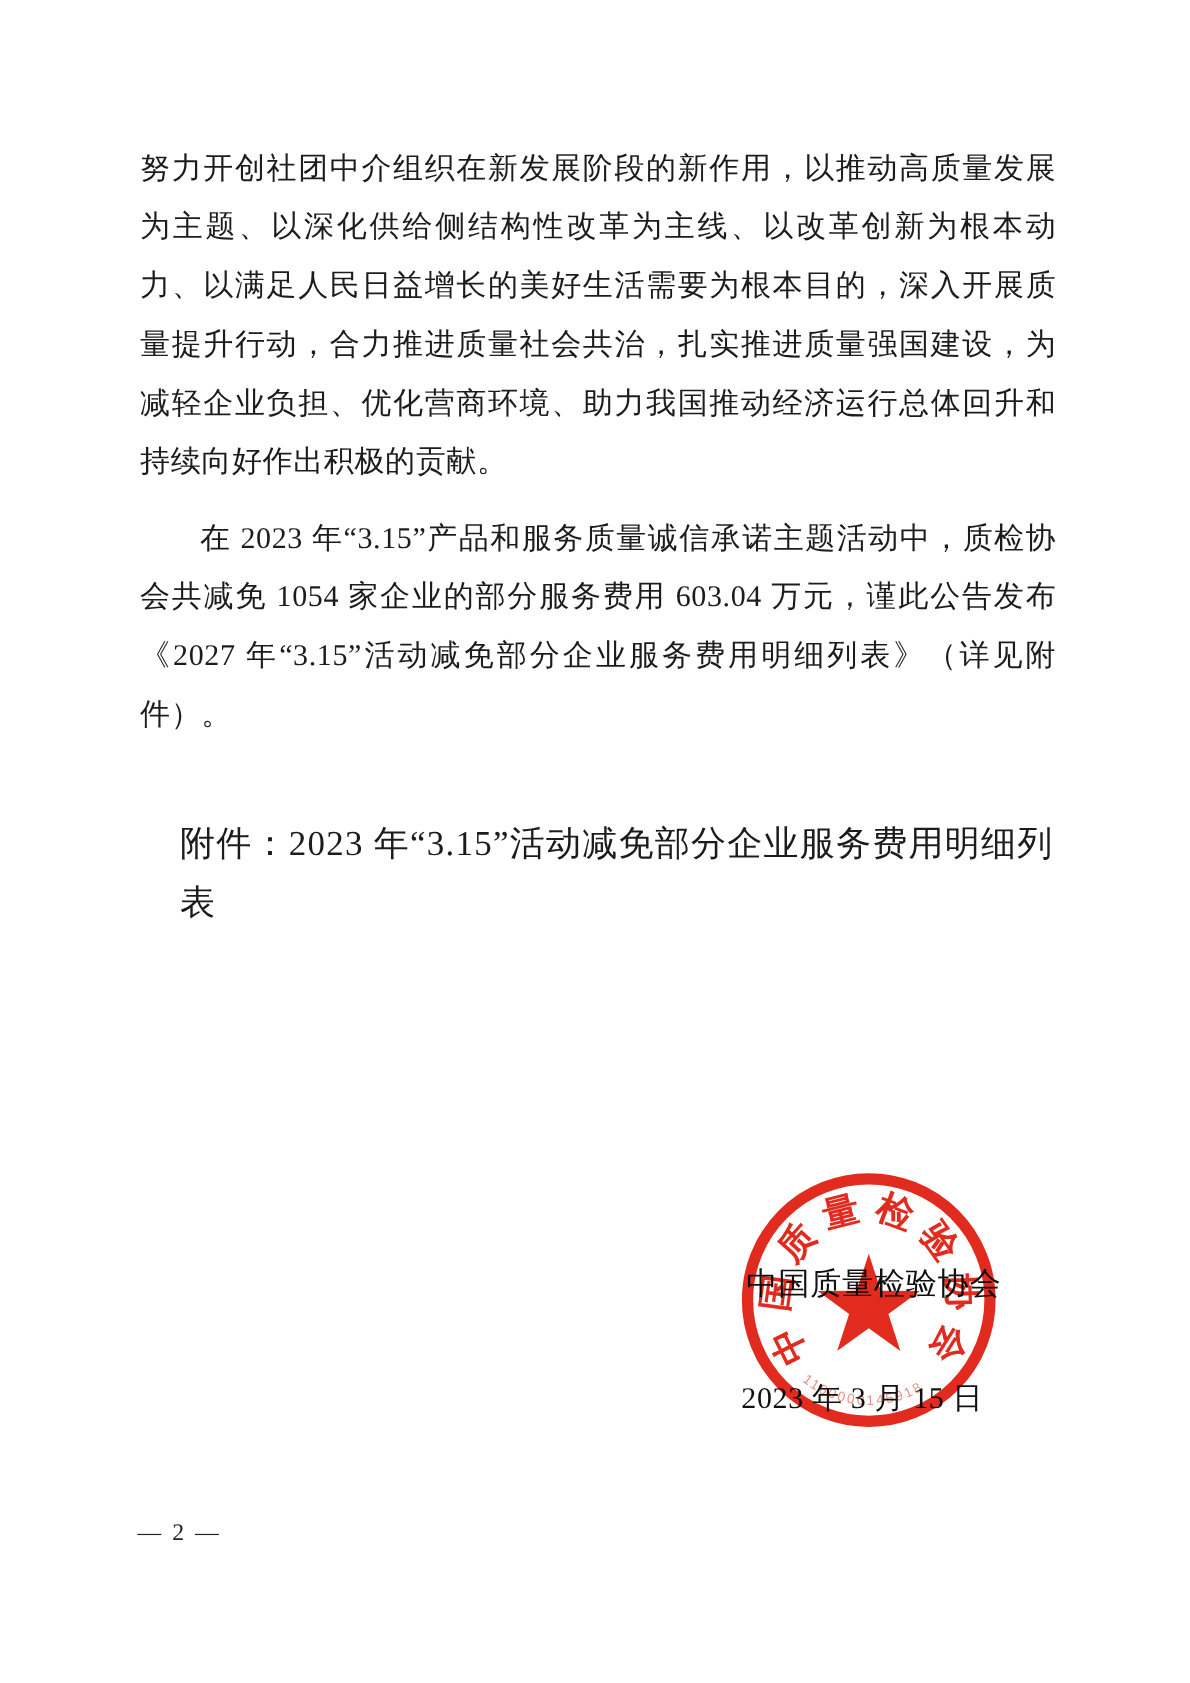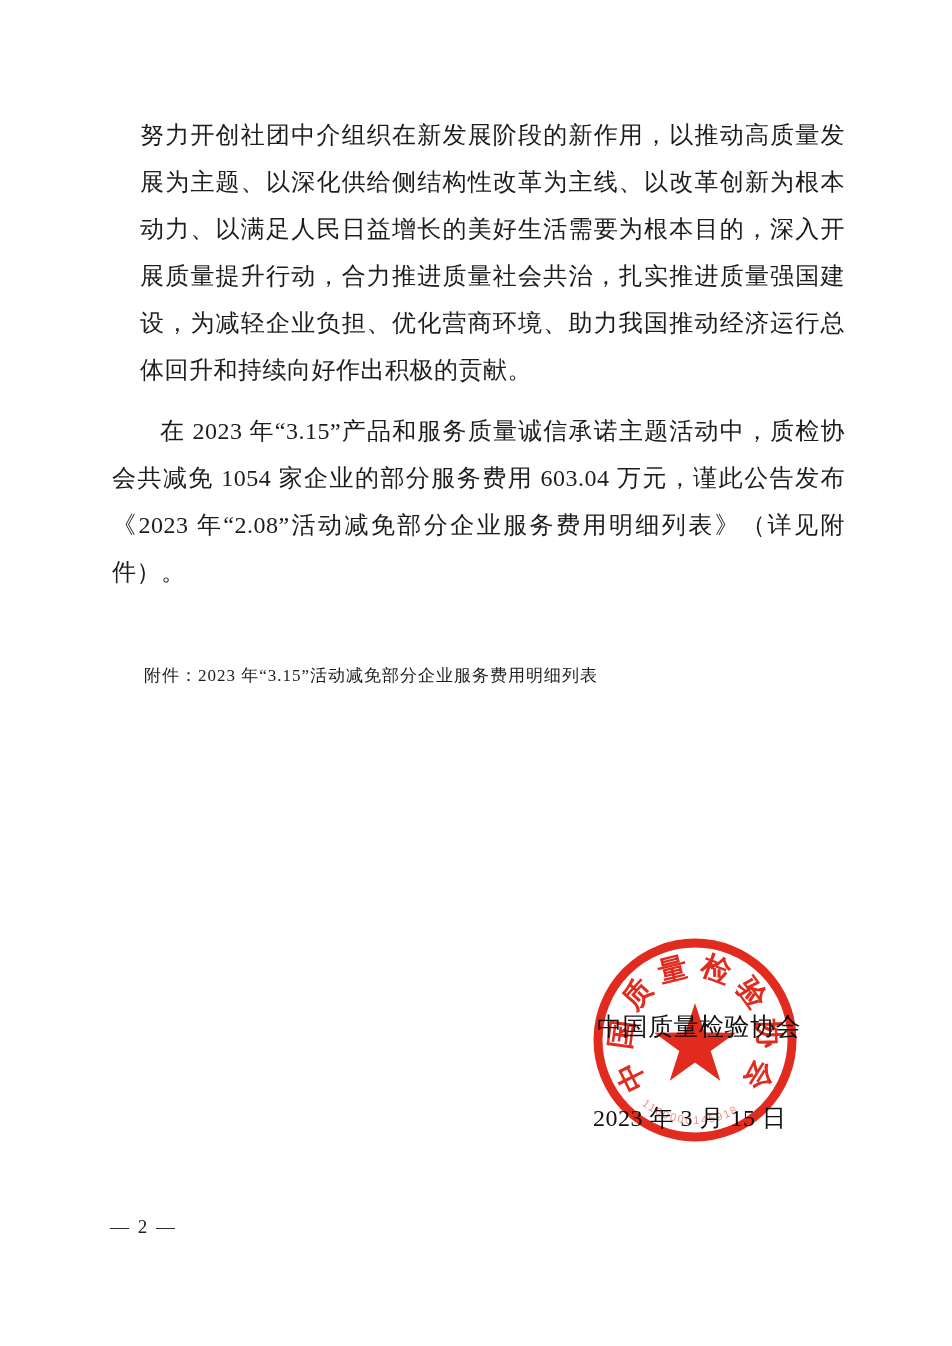--- a/index.html
+++ b/index.html
@@ -25,28 +25,27 @@
   .para {
     margin: 0;
     font-size: 24px;
     line-height: 47px;
     text-align: justify;
     text-justify: inter-ideograph;
     letter-spacing: 0.5px;
   }
   .para.first {
     margin-bottom: 14px;
-    margin-left: 28px;
   }
   .para.indented {
     text-indent: 2em;
   }
   .attachment {
     margin: 56px 0 0 0;
-    font-size: 17px;
+    font-size: 28px;
     line-height: 47px;
     padding-left: 32px;
     letter-spacing: 1px;
   }
   .org-name {
     position: absolute;
     left: 597px;
     top: 1010px;
     font-size: 25px;
     letter-spacing: 0.5px;
@@ -94,21 +93,21 @@
     color: #222222;
   }
 </style>
 </head>
 <body>
 
 <div class="page">
 
   <div class="content">
     <p class="para first">努力开创社团中介组织在新发展阶段的新作用，以推动高质量发展为主题、以深化供给侧结构性改革为主线、以改革创新为根本动力、以满足人民日益增长的美好生活需要为根本目的，深入开展质量提升行动，合力推进质量社会共治，扎实推进质量强国建设，为减轻企业负担、优化营商环境、助力我国推动经济运行总体回升和持续向好作出积极的贡献。</p>
-    <p class="para indented">在 2023 年“3.15”产品和服务质量诚信承诺主题活动中，质检协会共减免 1054 家企业的部分服务费用 603.04 万元，谨此公告发布《2023 年“2.08”活动减免部分企业服务费用明细列表》（详见附件）。</p>
+    <p class="para indented">在 2023 年“3.15”产品和服务质量诚信承诺主题活动中，质检协会共减免 1054 家企业的部分服务费用 603.04 万元，谨此公告发布《2027 年“3.15”活动减免部分企业服务费用明细列表》（详见附件）。</p>
     <p class="attachment">附件：2023 年“3.15”活动减免部分企业服务费用明细列表</p>
   </div>
 
   <div class="org-name">中国质量检验协会</div>
 
   <div class="sign-date">2023 年 3 月 15 日</div>
 
   <svg class="seal" viewBox="0 0 220 220">
     <defs>
       <path id="arcTop" d="M 64.75 155.25 A 64 64 0 1 1 155.25 155.25" fill="none"></path>

